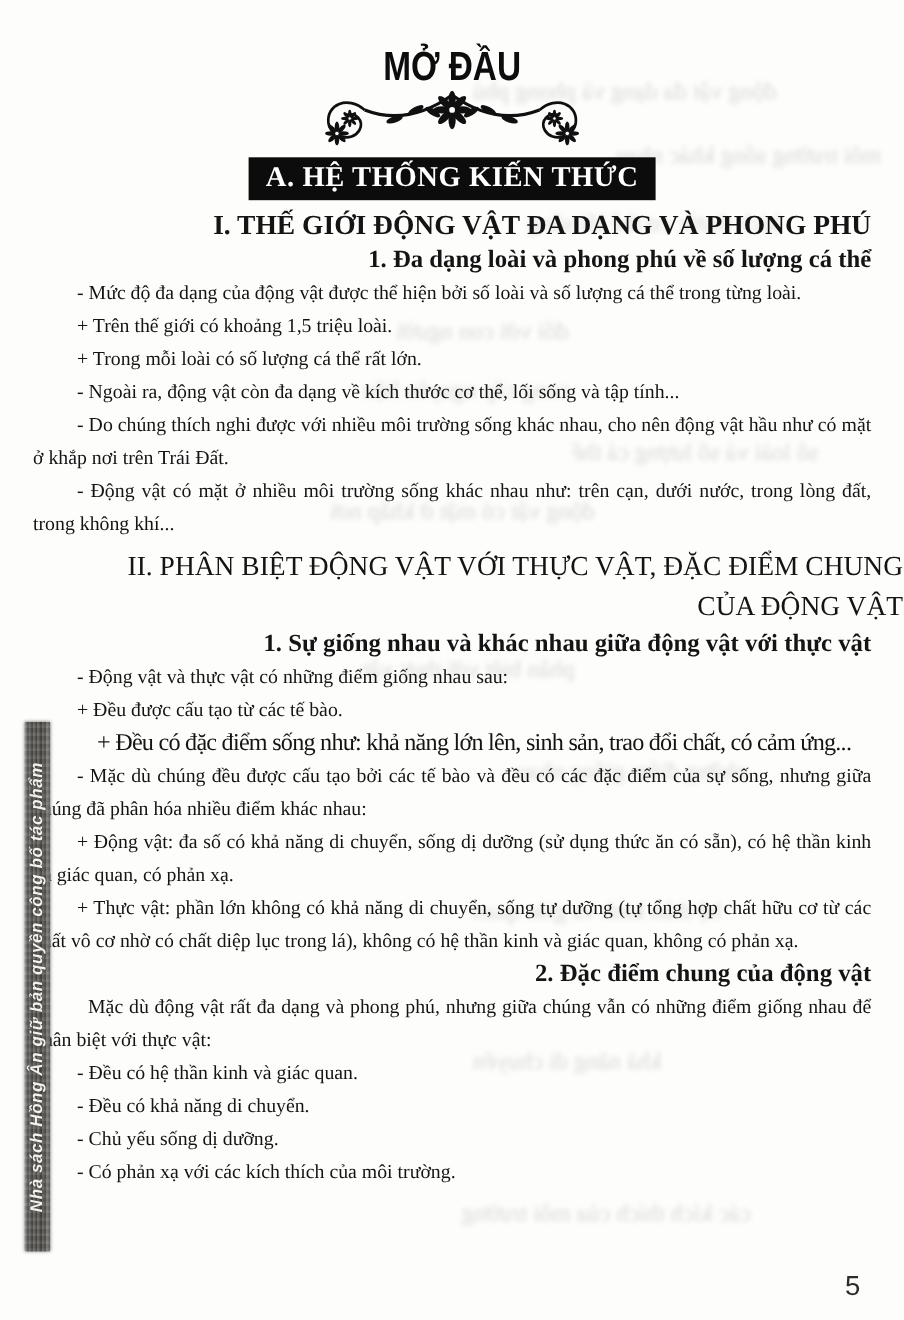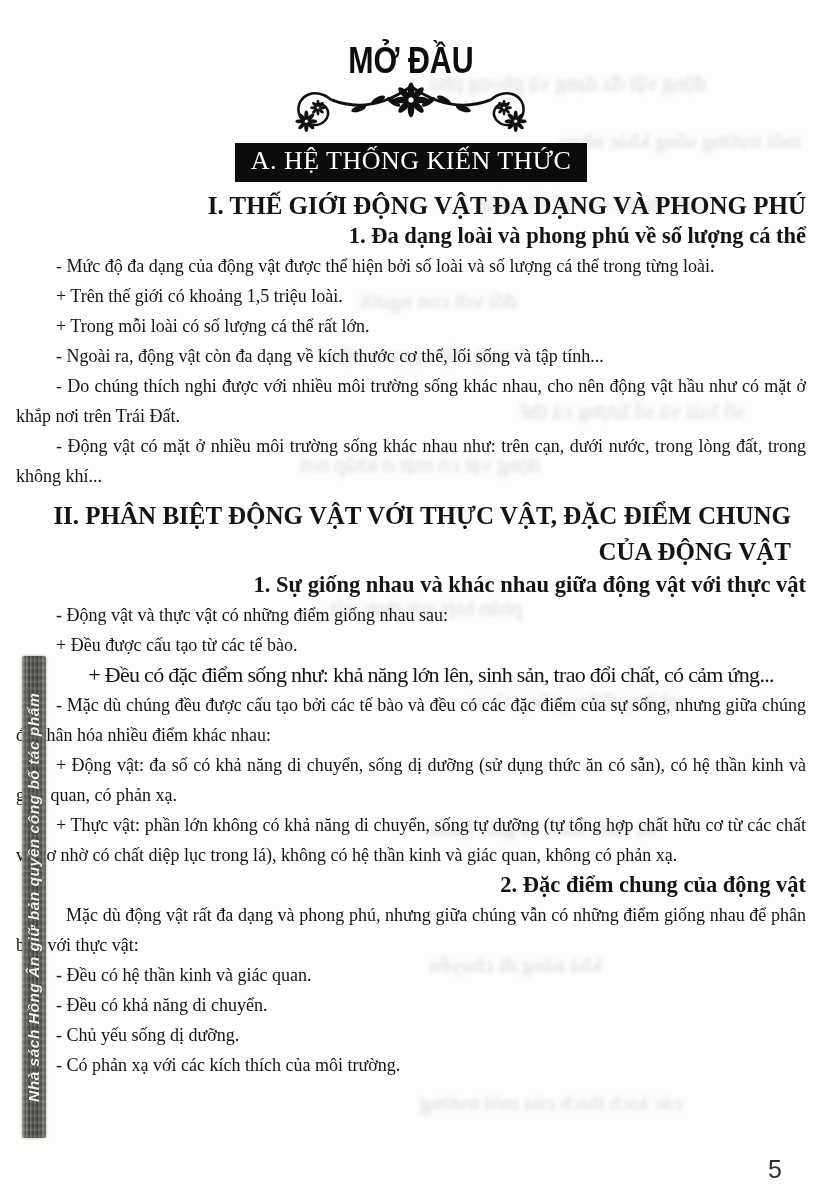--- a/index.html
+++ b/index.html
@@ -18,21 +18,21 @@
     position:absolute;
     color:#a8a6a2;
     opacity:.42;
     filter:blur(2.2px);
     transform:scaleX(-1);
     font-size:22px;
     white-space:nowrap;
     font-family:"Liberation Serif", serif;
   }
   
-  .content{position:relative;z-index:1;padding:0 16px;}
+  .content{position:relative;z-index:1;padding:0 30px;}
   .opening-wrap{
     padding-top:44px;
     text-align:center;
   }
   .opening-inner{display:inline-block;position:relative;}
   .opening-title{
     font-family:"Liberation Sans", sans-serif;
     font-weight:bold;
     font-size:37px;
     letter-spacing:0px;
@@ -42,39 +42,39 @@
     position:relative;
     z-index:2;
     line-height:34px;
   }
   .flourish{display:block;margin:-15px auto 0 auto;position:relative;z-index:1;}
   .banner-row{text-align:center;margin-top:8px;}
   .banner{
     display:inline-block;
     background:#0c0c0c;
     color:#fff;
-    font-weight:normal;
+    font-weight:bold;
     font-size:26px;
     padding:3px 16px 6px 16px;
     letter-spacing:.5px;
   }
   p{margin:0;text-align:right;}
   .h1{
     font-weight:bold;
     font-size:25px;
     line-height:30px;
     margin-top:9px;
     margin-left:12px;
   }
   .h1-wrap{
-    font-weight:bold;
+    font-weight:normal;
     font-size:25px;
     line-height:36px;
     margin-top:7px;
-    margin-left:12px;
+    margin-left:28px;
     padding-left:33px;
     text-indent:-33px;
     width:730px;
   }
   .h2{
     font-weight:bold;
     font-size:22.5px;
     line-height:30px;
   }
   .body-p{

